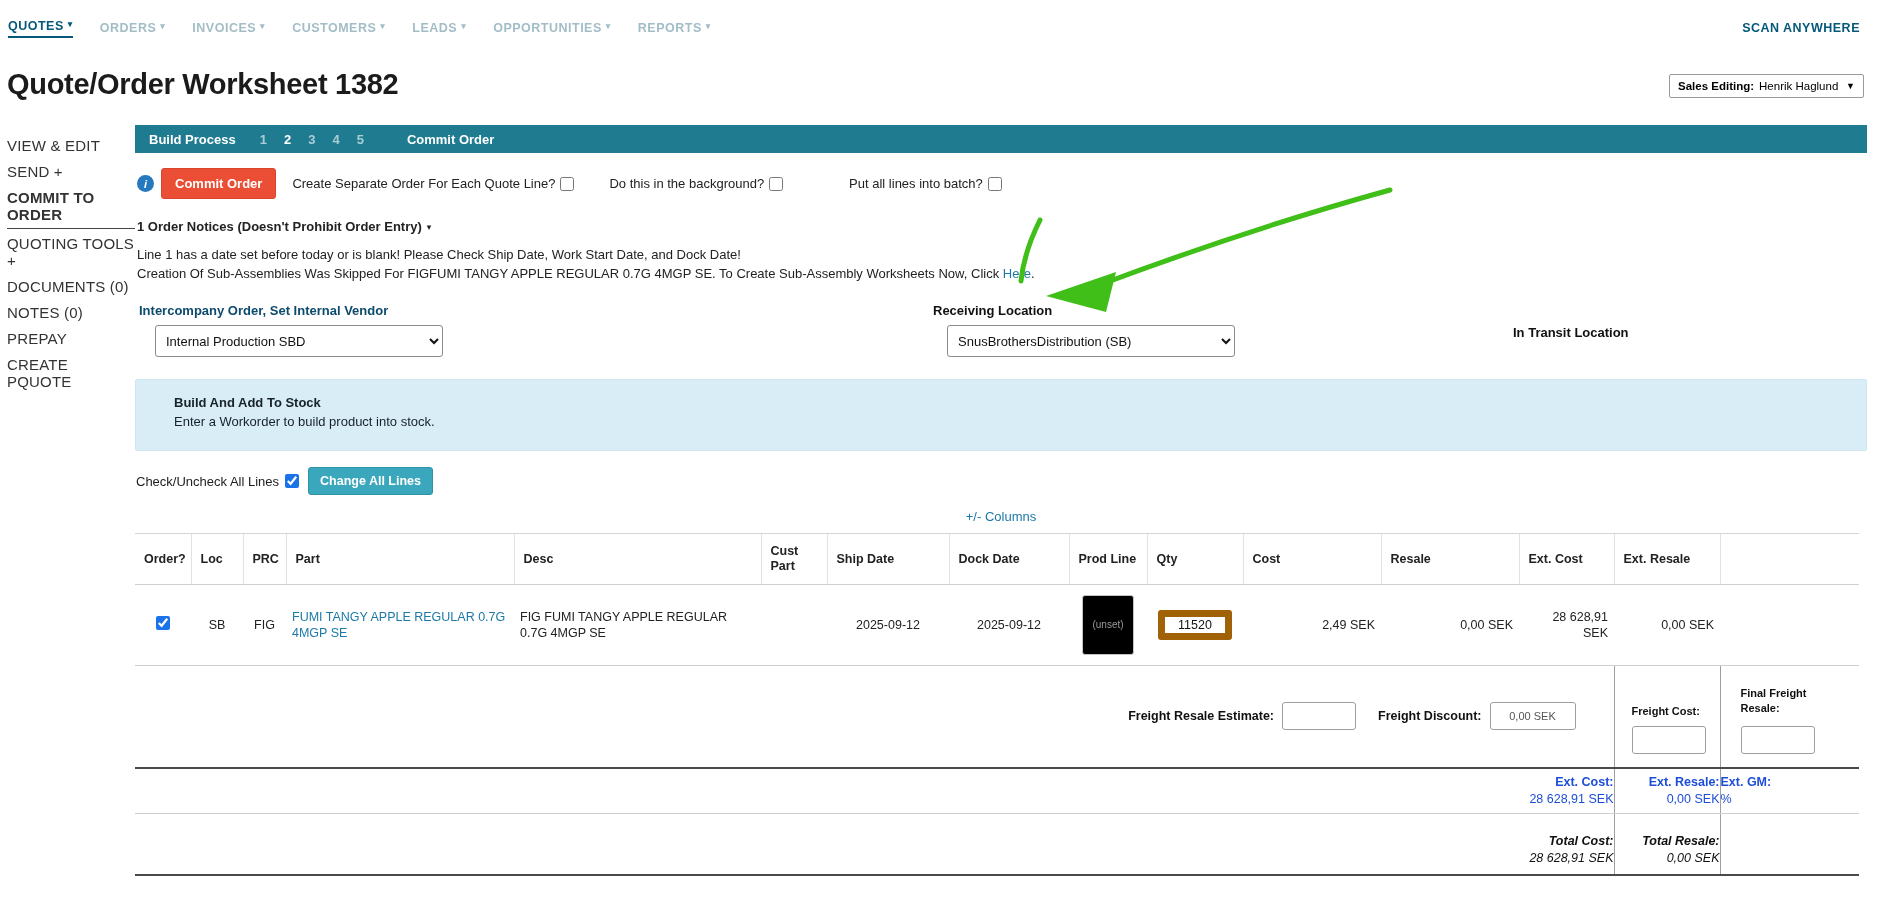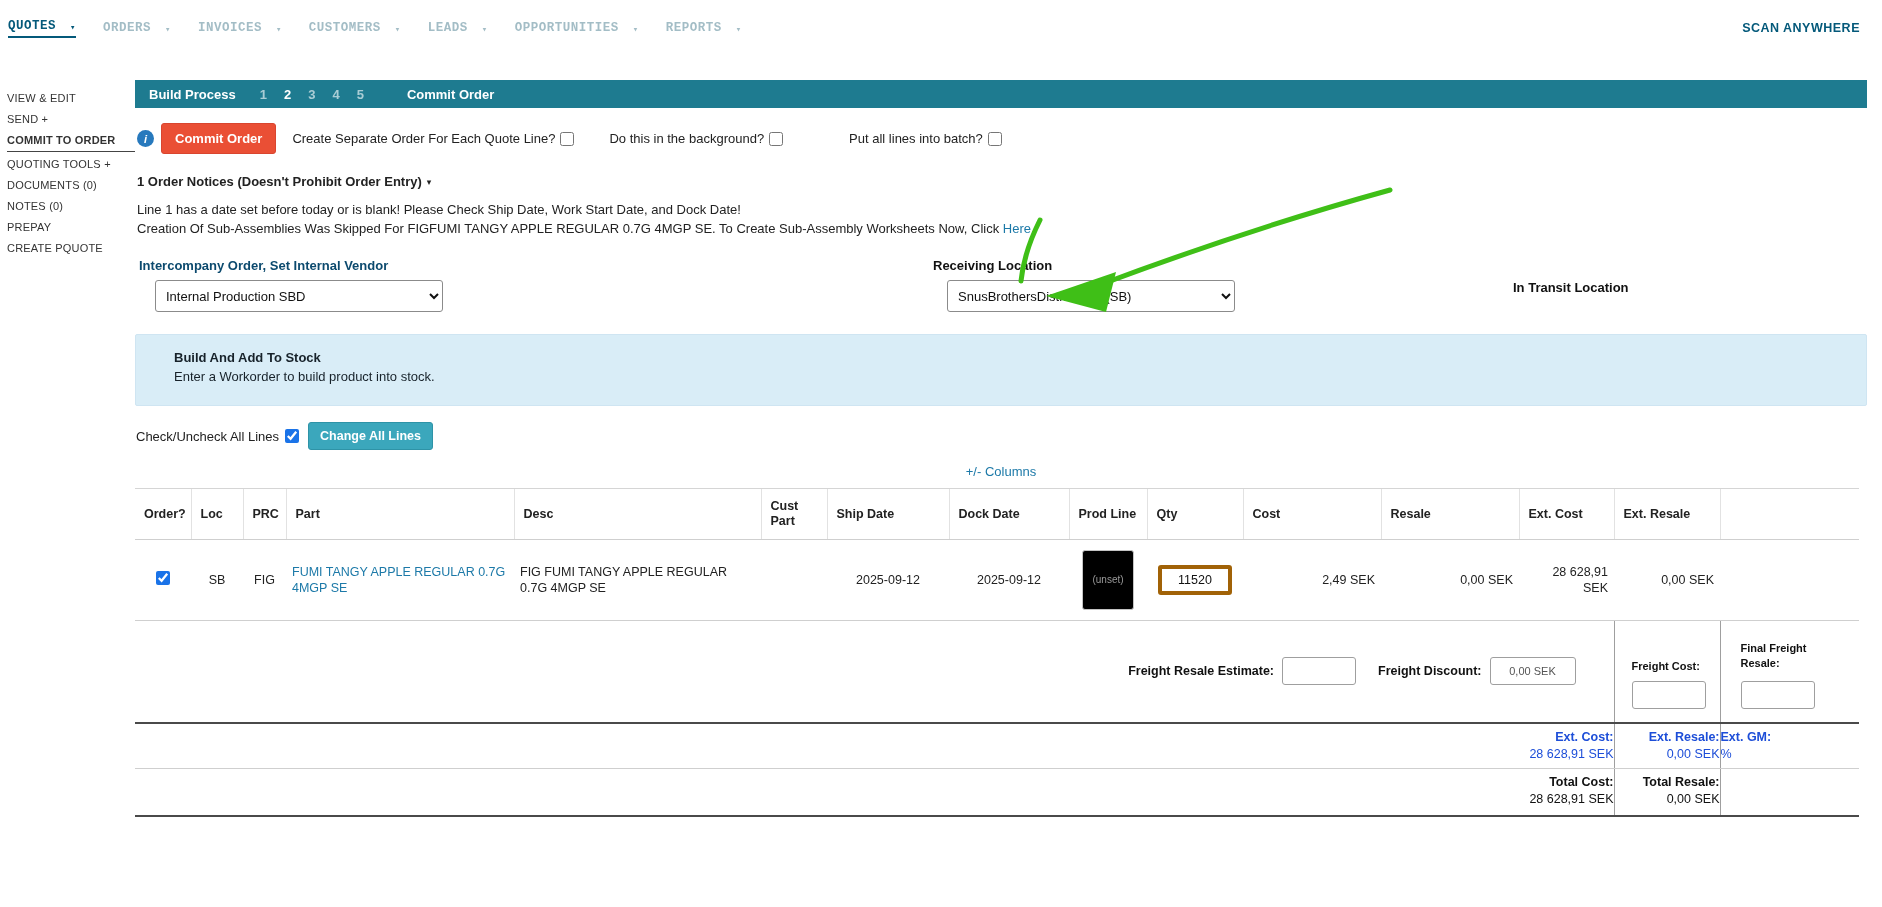--- a/index.html
+++ b/index.html
@@ -2,39 +2,39 @@
 <html><head>
 <meta charset="utf-8">
 <style>
   * { margin:0; padding:0; box-sizing:border-box; }
   html,body { background:#fff; }
   .page { position:relative; width:1882px; height:907px; background:#fff;
           font-family:"Liberation Sans", sans-serif; overflow:hidden; }
 
   
   .topnav { display:flex; align-items:center; height:56px; padding:0 22px 0 8px; }
-  .nav-item { display:inline-flex; align-items:flex-end; gap:14px; margin-right:27px;
-              font-size:12.5px; font-weight:bold; letter-spacing:.5px; color:#a3bdc6; cursor:pointer;font-family:Liberation Mono, monospace; }
+  .nav-item { display:inline-flex; align-items:flex-start; gap:4px; margin-right:27px;
+              font-size:12.5px; font-weight:bold; letter-spacing:.5px; color:#a3bdc6; cursor:pointer; }
   .nav-item .caret { font-size:9px; }
   .nav-item.active { color:#04597a; border-bottom:2px solid #04597a; padding-bottom:3px; }
   .nav-spacer { flex:1; }
   .scan { color:#04597a; font-weight:bold; font-size:12.5px; letter-spacing:.5px; cursor:pointer; }
 
   
   .title-row { display:flex; justify-content:space-between; align-items:flex-start; padding:12px 18px 0 7px; }
   h1 { font-size:29px; color:#1b1b1b; letter-spacing:-0.3px; font-weight:bold; }
   .sales-select { display:flex; align-items:center; gap:5px; border:1px solid #9a9a9a; border-radius:2px;
                   padding:5px 8px; font-size:11.5px; background:#fff; min-width:195px; cursor:pointer; margin-top:6px; }
   .sales-select .lbl { font-weight:bold; }
   .sales-select .arrow { margin-left:auto; font-size:9px; }
 
   
   .content { display:flex; margin-top:24px; }
   .sidebar { width:135px; flex:none; padding:8px 0 0 7px; }
-  .side-item { font-size:11px; color:#333; padding:4px 0 5px 0; letter-spacing:.2px; cursor:pointer; }
+  .side-item { font-size:15px; color:#333; padding:4px 0 5px 0; letter-spacing:.2px; cursor:pointer; }
   .side-item.active { font-weight:bold; border-bottom:1px solid #444; margin-bottom:2px; }
   .main { flex:1; margin-right:15px; position:relative; }
 
   
   .tealbar { height:28px; background:#1e7b90; display:flex; align-items:center; color:#fff;
              font-size:13px; padding:0 14px; }
   .tb-label { font-weight:bold; margin-right:24px; }
   .tb-step { color:rgba(255,255,255,.62); margin-right:17px; font-weight:bold; cursor:pointer; }
   .tb-step.active { color:#ffffff; }
   .tb-commit { font-weight:bold; margin-left:26px; cursor:pointer; }
@@ -89,40 +89,40 @@
   th:first-child { border-left:none; text-align:left; }
   tr.data td { font-size:12.5px; color:#222; border-bottom:1px solid #cfcfcf; padding:10px 6px;
                vertical-align:middle; line-height:16px; }
   td.ctr { text-align:center; }
   td.num { text-align:right; padding-right:18px; }
   td.num-tight { text-align:right; padding-right:7px; }
   .row-chk { width:14px; height:14px; accent-color:#1a73e8; }
   .part-link { color:#1c79a8; cursor:pointer; }
   .unset-box { display:inline-block; border:1px solid #c4c4c4; border-radius:3px; color:#9a9a9a;
                font-size:10px; padding:21px 9px; background:#000000; }
-  .qty-input { width:74px; height:30px; border:4px solid #a16207; border-radius:3px; text-align:center;
+  .qty-input { width:74px; height:30px; border:7px solid #a16207; border-radius:3px; text-align:center;
                font-size:12.5px; font-family:inherit; color:#111; }
 
   
   tr.freight td { border-bottom:2px solid #4a4a4a; height:102px; vertical-align:middle; }
   .f-left-inner { display:flex; justify-content:flex-end; align-items:center; gap:8px; padding-right:38px;
                   font-size:12.5px; font-weight:bold; color:#111; }
   .f-input { width:74px; height:28px; border:1px solid #9f9f9f; border-radius:3px; font-family:inherit;
              font-size:11px; text-align:center; color:#555; background:#fff; }
   .f-disc-label { margin-left:14px; }
   td.f-cost-cell { border-left:1px solid #9f9f9f; vertical-align:top; padding:26px 0 0 17px; }
   td.f-final-cell { border-left:1px solid #9f9f9f; vertical-align:top; padding:8px 0 0 20px; }
   .f-lbl { font-size:11px; font-weight:bold; color:#111; display:block; }
   .f-lbl.wrap { width:88px; line-height:15px; }
   td.f-cost-cell .f-input { display:block; margin-top:9px; }
   td.f-final-cell .f-input { display:block; margin-top:10px; }
 
   
   tr.trow1 td { border-bottom:1px solid #cfcfcf; padding:6px 0 7px 0; font-size:12.5px; color:#1d4ed8; }
-  tr.trow2 td { border-bottom:2px solid #4a4a4a; padding:6px 0 9px 0; font-size:12.5px; color:#111; }
+  tr.trow2 td { border-bottom:2px solid #4a4a4a; padding:20px 0 9px 0; font-size:12.5px; color:#111;font-style:italic; }
   td.t-right { text-align:right; padding-right:16px; }
   td.t-mid { border-left:1px solid #9f9f9f; text-align:right; padding-right:18px; }
   td.t-gm { border-left:1px solid #9f9f9f; text-align:left; padding-left:20px; }
   .t-lbl { font-weight:bold; }
   .t-val { margin-top:3px; }
 
   
   .annotation { position:absolute; left:0; top:0; pointer-events:none; z-index:50; }
 </style>
 </head>
@@ -156,20 +156,28 @@
       <span class="caret">▾</span>
     </div>
     <div class="nav-item">
       <span>REPORTS</span>
       <span class="caret">▾</span>
     </div>
     <div class="nav-spacer"></div>
     <div class="scan">SCAN ANYWHERE</div>
   </div>
 
+  <div class="title-row">
+    <h1>Quote/Order Worksheet 1382</h1>
+    <div class="sales-select">
+      <span class="lbl">Sales Editing:</span>
+      <span>Henrik Haglund</span>
+      <span class="arrow">▼</span>
+    </div>
+  </div>
 
   <div class="content">
 
     <div class="sidebar">
       <div class="side-item">VIEW &amp; EDIT</div>
       <div class="side-item">SEND +</div>
       <div class="side-item active">COMMIT TO ORDER</div>
       <div class="side-item">QUOTING TOOLS +</div>
       <div class="side-item">DOCUMENTS (0)</div>
       <div class="side-item">NOTES (0)</div>

